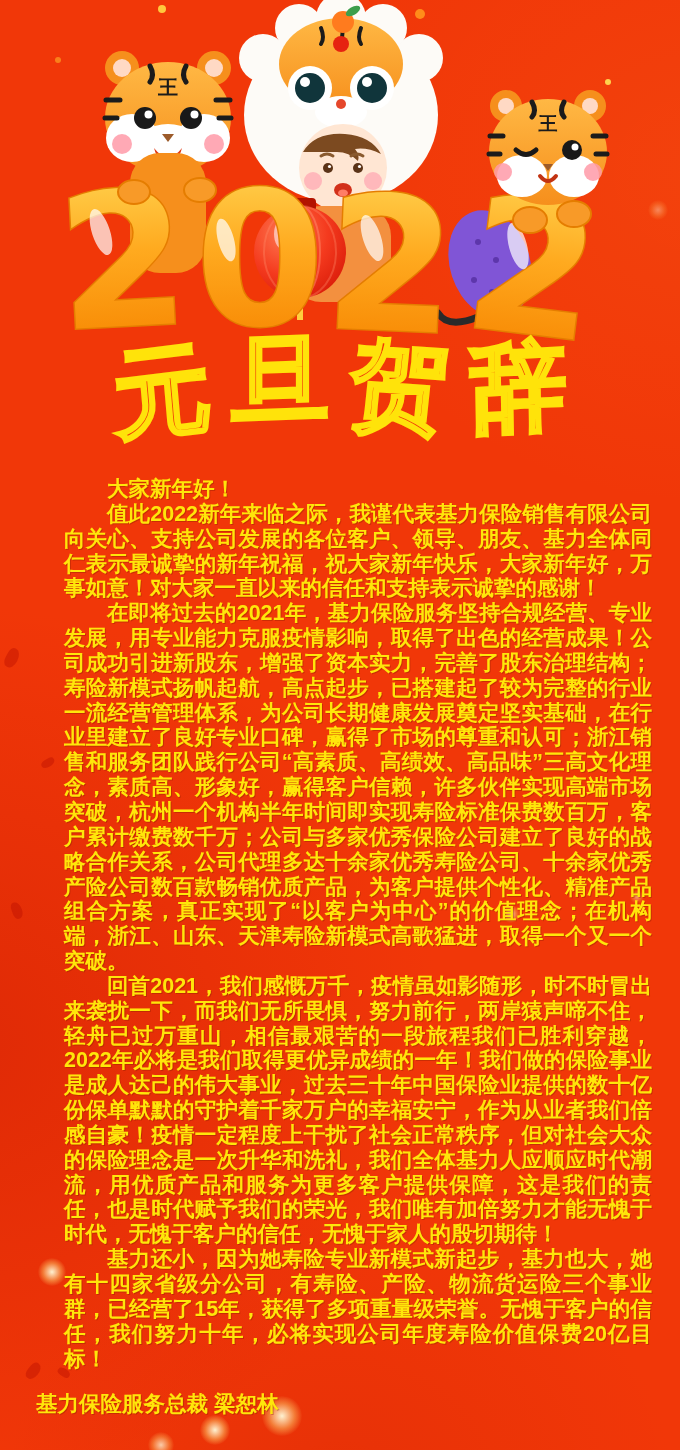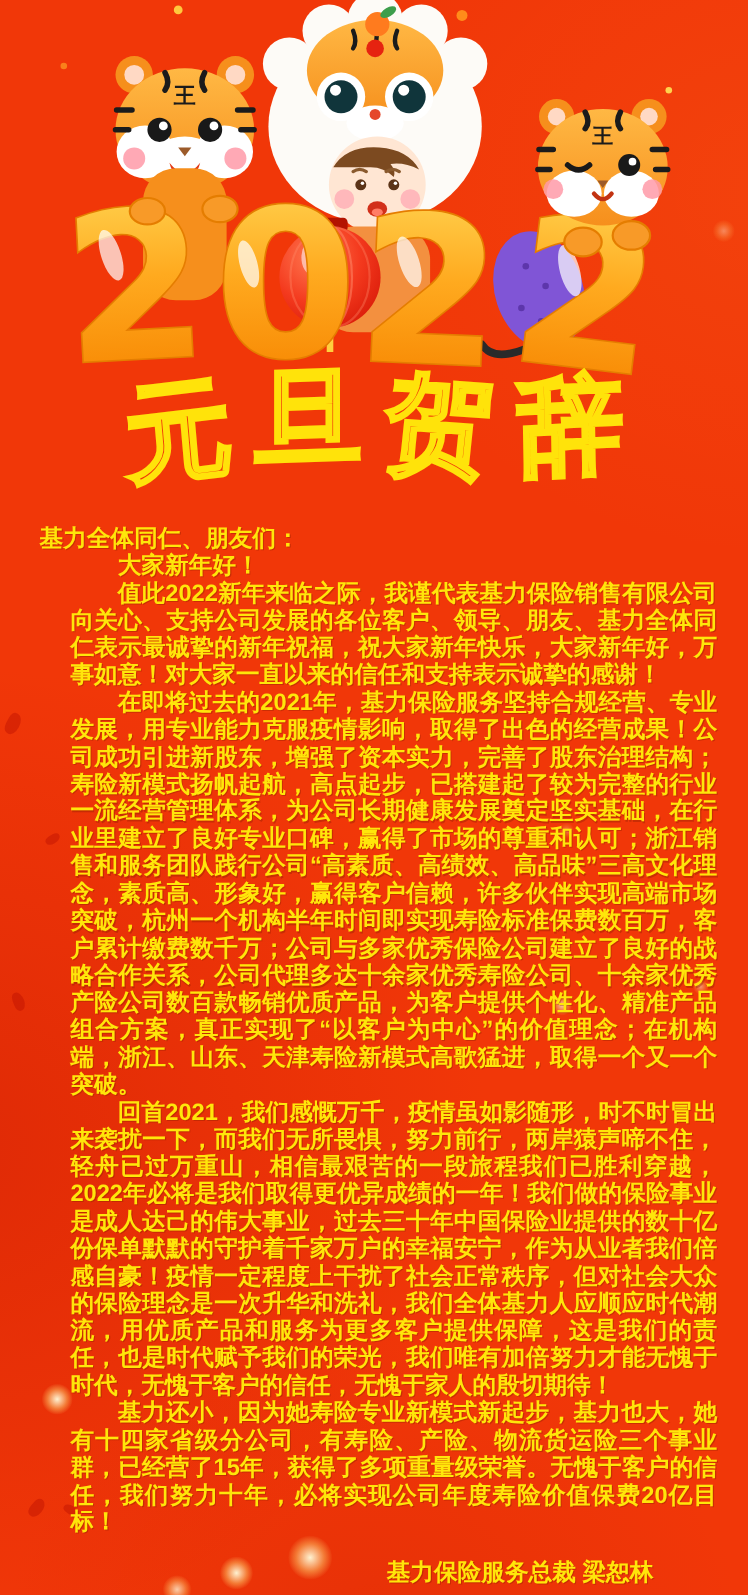--- a/index.html
+++ b/index.html
@@ -27,21 +27,21 @@
   .title span{display:inline-block;margin:0 11px;}
   .title .c0{transform:rotate(-7deg) translateY(6px);}
   .title .c1{transform:rotate(-2deg) translateY(-4px);}
   .title .c2{transform:rotate(4deg);}
   .title .c3{transform:rotate(-3deg) translateY(2px);}
   .letter{position:absolute;top:477px;left:36px;width:616px;z-index:3;
           color:#ffe60a;font-weight:700;font-size:21.5px;line-height:24.85px;
           text-align:justify;text-shadow:1px 1px 0 rgba(130,30,0,.35);}
   .letter p{margin:0;}
   .letter .para{text-indent:2em;margin-left:28px;}
-  .signature{margin-top:21px !important;text-align:right;padding-right:58px;}
+  .signature{margin-top:21px !important;text-align:left;padding-right:58px;}
 </style>
 </head>
 <body>
 
 <div class="page">
 
   <div class="glow" style="left:38px;top:1258px;width:28px;height:28px;"></div>
   <div class="glow" style="left:262px;top:1396px;width:40px;height:40px;"></div>
   <div class="glow" style="left:200px;top:1415px;width:30px;height:30px;"></div>
   <div class="glow" style="left:148px;top:1432px;width:26px;height:26px;opacity:.8;"></div>
@@ -192,21 +192,20 @@
         <ellipse cx="32" cy="72" rx="16" ry="12" fill="#f89a28" stroke="#e57d00" stroke-width="2"></ellipse>
       </g>
     </svg>
   </div>
 
   <h1 class="title">
     <span class="c0">元</span><span class="c1">旦</span><span class="c2">贺</span><span class="c3">辞</span>
   </h1>
 
   <div class="letter">
-    <p class="salutation">基力全体同仁、朋友们：</p>
     <p class="para">大家新年好！</p>
     <p class="para">值此2022新年来临之际，我谨代表基力保险销售有限公司向关心、支持公司发展的各位客户、领导、朋友、基力全体同仁表示最诚挚的新年祝福，祝大家新年快乐，大家新年好，万事如意！对大家一直以来的信任和支持表示诚挚的感谢！</p>
     <p class="para">在即将过去的2021年，基力保险服务坚持合规经营、专业发展，用专业能力克服疫情影响，取得了出色的经营成果！公司成功引进新股东，增强了资本实力，完善了股东治理结构；寿险新模式扬帆起航，高点起步，已搭建起了较为完整的行业一流经营管理体系，为公司长期健康发展奠定坚实基础，在行业里建立了良好专业口碑，赢得了市场的尊重和认可；浙江销售和服务团队践行公司“高素质、高绩效、高品味”三高文化理念，素质高、形象好，赢得客户信赖，许多伙伴实现高端市场突破，杭州一个机构半年时间即实现寿险标准保费数百万，客户累计缴费数千万；公司与多家优秀保险公司建立了良好的战略合作关系，公司代理多达十余家优秀寿险公司、十余家优秀产险公司数百款畅销优质产品，为客户提供个性化、精准产品组合方案，真正实现了“以客户为中心”的价值理念；在机构端，浙江、山东、天津寿险新模式高歌猛进，取得一个又一个突破。</p>
     <p class="para">回首2021，我们感慨万千，疫情虽如影随形，时不时冒出来袭扰一下，而我们无所畏惧，努力前行，两岸猿声啼不住，轻舟已过万重山，相信最艰苦的一段旅程我们已胜利穿越，2022年必将是我们取得更优异成绩的一年！我们做的保险事业是成人达己的伟大事业，过去三十年中国保险业提供的数十亿份保单默默的守护着千家万户的幸福安宁，作为从业者我们倍感自豪！疫情一定程度上干扰了社会正常秩序，但对社会大众的保险理念是一次升华和洗礼，我们全体基力人应顺应时代潮流，用优质产品和服务为更多客户提供保障，这是我们的责任，也是时代赋予我们的荣光，我们唯有加倍努力才能无愧于时代，无愧于客户的信任，无愧于家人的殷切期待！</p>
     <p class="para">基力还小，因为她寿险专业新模式新起步，基力也大，她有十四家省级分公司，有寿险、产险、物流货运险三个事业群，已经营了15年，获得了多项重量级荣誉。无愧于客户的信任，我们努力十年，必将实现公司年度寿险价值保费20亿目标！</p>
     <p class="signature">基力保险服务总裁 梁恕林</p>
   </div>
 
 </div>
 

